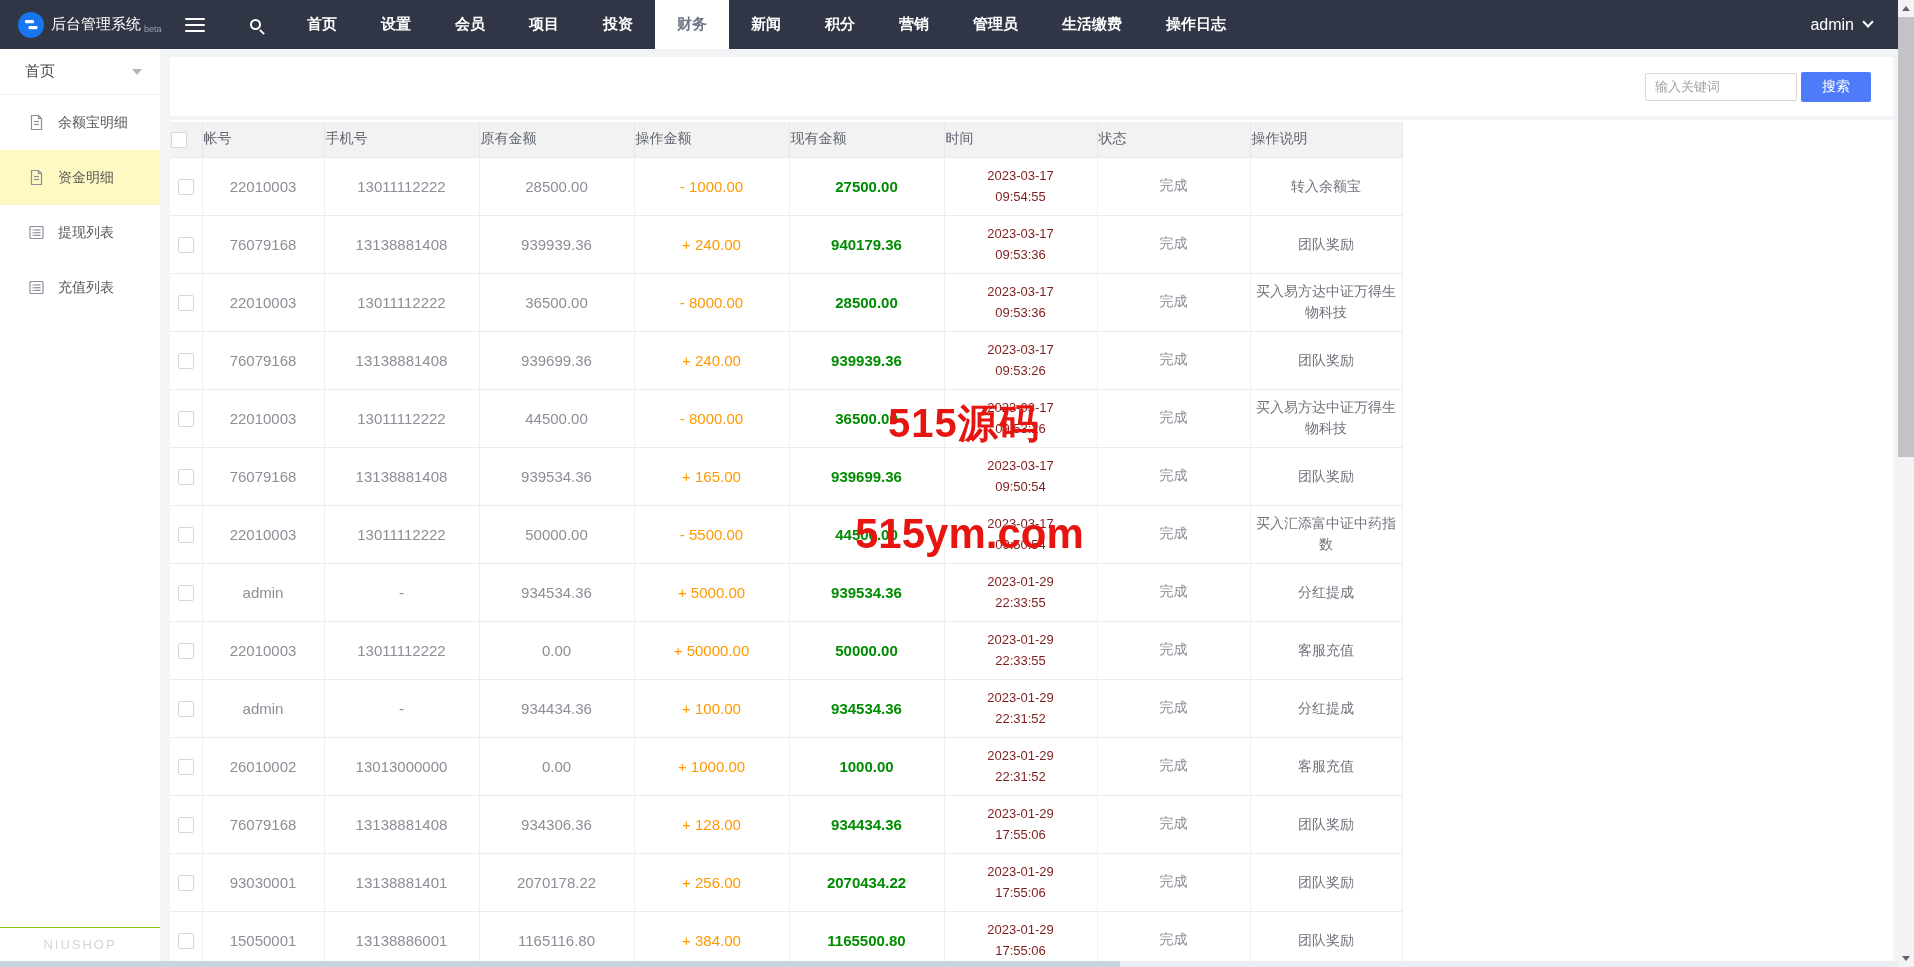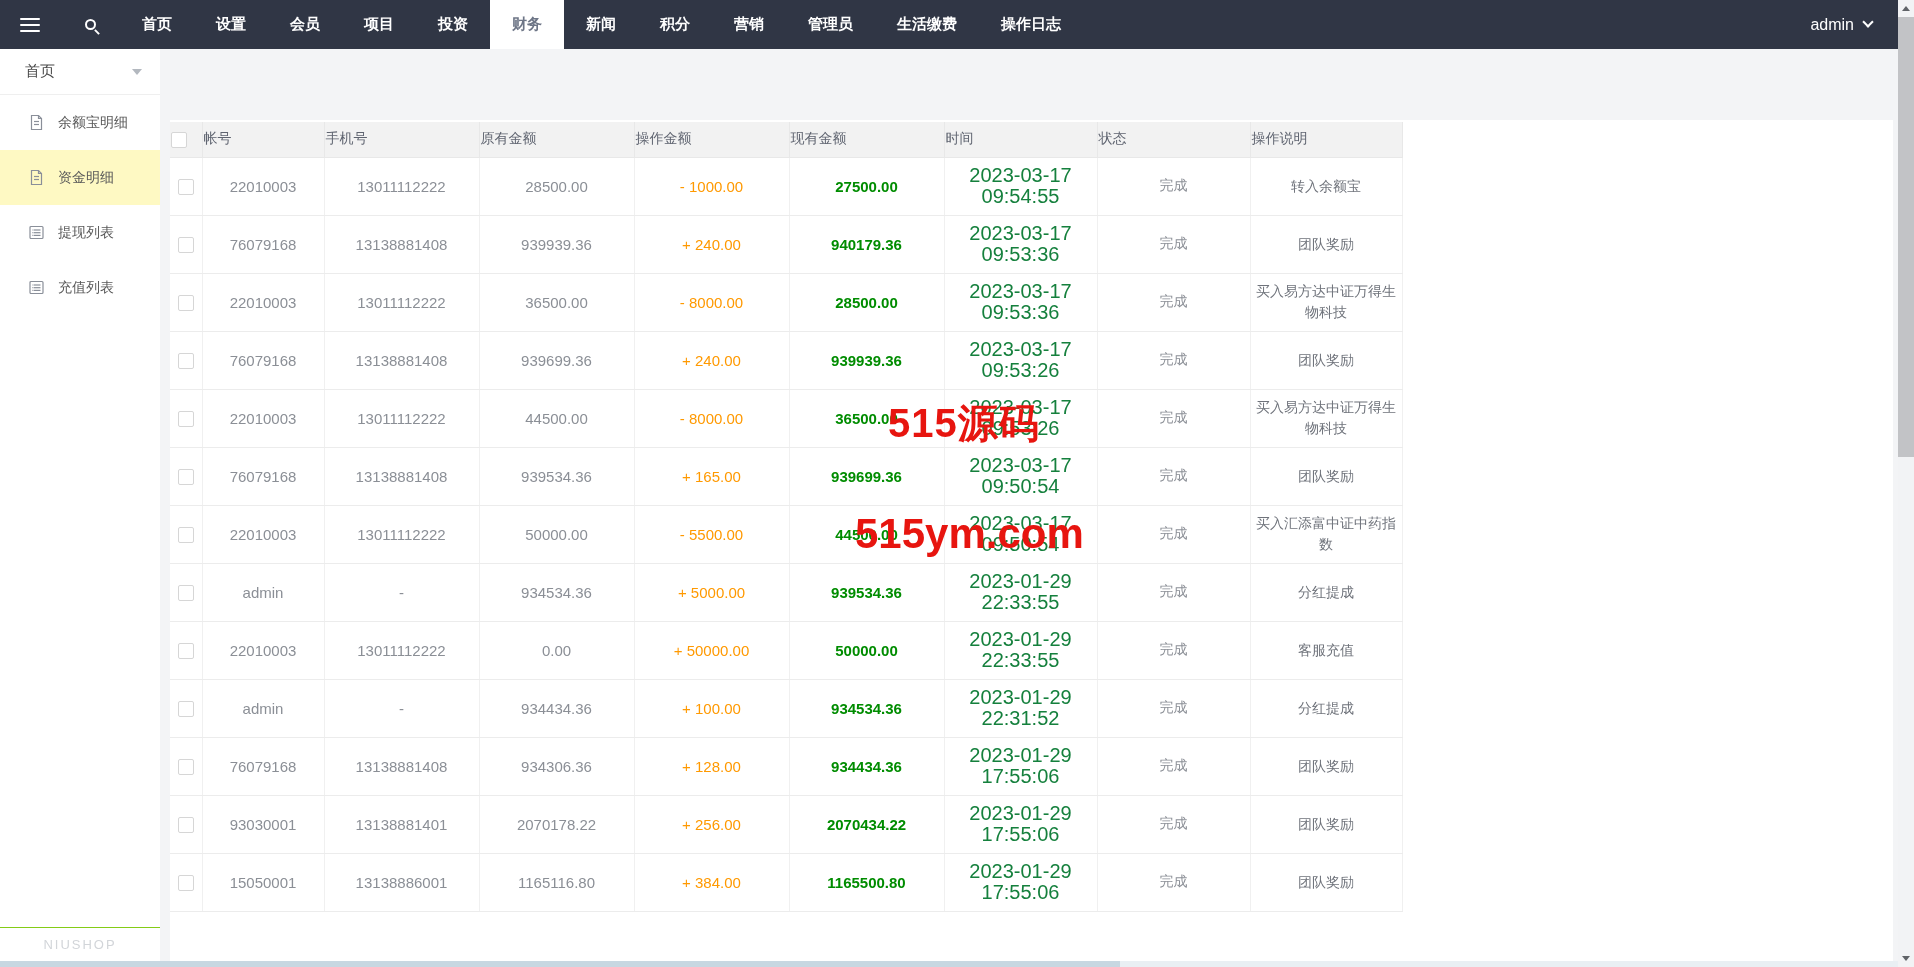--- a/index.html
+++ b/index.html
@@ -56,21 +56,21 @@
     border:none; border-radius:2px; font-size:14px; cursor:pointer; }
 
   .table-card { position:absolute; left:10px; top:71px; right:5px; bottom:0; background:#fff; overflow:hidden; }
   table { border-collapse:collapse; table-layout:fixed; width:1232px; margin-top:2px; }
   th { height:35px; background:#f2f2f2; font-weight:normal; font-size:14px; color:#5f6470;
     border-right:1px solid #e8e8e8; border-bottom:1px solid #e8e8e8; text-align:left; }
   td { height:58px; text-align:center; border-right:1px solid #f0f0f0; border-bottom:1px solid #ececec;
     font-size:15px; color:#8b8f96; padding:0 5px; }
   td.c-op { color:#ff9900; }
   td.c-new { color:#008c00;font-weight:bold; }
-  td.c-time { font-size:20px; color:#15803d; line-height:21px; }
+  td.c-time { font-size:13px; color:#7f1d1d; line-height:21px; }
   td.c-status { font-size:14px; }
   td.c-note { font-size:14px; color:#6f737b; line-height:21px;text-align:center; }
   .checkbox { display:inline-block; width:16px; height:16px; border:1px solid #d6d6d6;
     border-radius:2px; background:#fff; vertical-align:middle; cursor:pointer; }
 
   
   .wm { position:absolute; font-weight:bold; color:#e7150f; z-index:9; white-space:nowrap; }
   .wm1 { left:888px; top:396px; font-size:40px; letter-spacing:1px; }
   .wm2 { left:855px; top:510px; font-size:42px; }
 
@@ -83,20 +83,31 @@
     border-top:5px solid #606368; }
   .v-thumb { position:absolute; top:17px; left:0; width:16px; height:440px; background:#c2c3c6; cursor:grab; }
   .v-btn.bottom { position:absolute; bottom:0; left:0; width:16px; }
   .h-scroll { position:absolute; left:0; bottom:0; width:1898px; height:6px; background:#e9eff3; z-index:10; }
   .h-thumb { position:absolute; left:0; top:0; height:6px; width:1120px; background:#c7d7e1; cursor:grab; }
 </style>
 </head>
 <body>
 
 <div class="navbar">
+  <div class="brand">
+    <span style="display:flex;">
+      <svg width="26" height="26" viewBox="0 0 26 26">
+        <circle cx="13" cy="13" r="13" fill="#1677f0"></circle>
+        <rect x="7" y="8" width="9" height="3.2" rx="1.2" fill="#fff"></rect>
+        <rect x="10.5" y="14" width="9" height="3.2" rx="1.2" fill="#fff"></rect>
+      </svg>
+    </span>
+    <span class="brand-name">后台管理系统</span>
+    <span class="brand-beta">beta</span>
+  </div>
 
   <div class="nav-icon-btn">
     <span class="bars">
         <i></i>
         <i></i>
         <i></i>
       </span>
   </div>
   <div class="nav-icon-btn">
     <span class="mag"></span>
@@ -215,20 +226,24 @@
             <line x1="4" y1="11.4" x2="4.6" y2="11.4"></line>
           </svg>
         </span>
     <span>充值列表</span>
   </div>
 </div>
   <div class="side-foot">NIUSHOP</div>
 </div>
 
 <div class="main">
+  <div class="toolbar-card">
+    <input class="search-input" type="text" placeholder="输入关键词" style="">
+    <button class="search-btn">搜索</button>
+  </div>
 
   <div class="table-card">
     <table>
       <colgroup>
         <col style="width:32px">
           <col style="width:122px">
           <col style="width:155px">
           <col style="width:155px">
         <col style="width:155px">
           <col style="width:155px">
@@ -415,20 +430,36 @@
     <td class="c-op">+ 100.00</td>
     <td class="c-new">934534.36</td>
     <td class="c-time">
       <div>2023-01-29</div>
       <div>22:31:52</div>
     </td>
     <td class="c-status">完成</td>
     <td class="c-note">分红提成</td>
   </tr>
 
+  <tr>
+    <td>
+      <span class="checkbox"></span>
+    </td>
+    <td class="c-acc">26010002</td>
+    <td class="c-phone">13013000000</td>
+    <td class="c-old">0.00</td>
+    <td class="c-op">+ 1000.00</td>
+    <td class="c-new">1000.00</td>
+    <td class="c-time">
+      <div>2023-01-29</div>
+      <div>22:31:52</div>
+    </td>
+    <td class="c-status">完成</td>
+    <td class="c-note">客服充值</td>
+  </tr>
 
   <tr>
     <td>
       <span class="checkbox"></span>
     </td>
     <td class="c-acc">76079168</td>
     <td class="c-phone">13138881408</td>
     <td class="c-old">934306.36</td>
     <td class="c-op">+ 128.00</td>
     <td class="c-new">934434.36</td>

